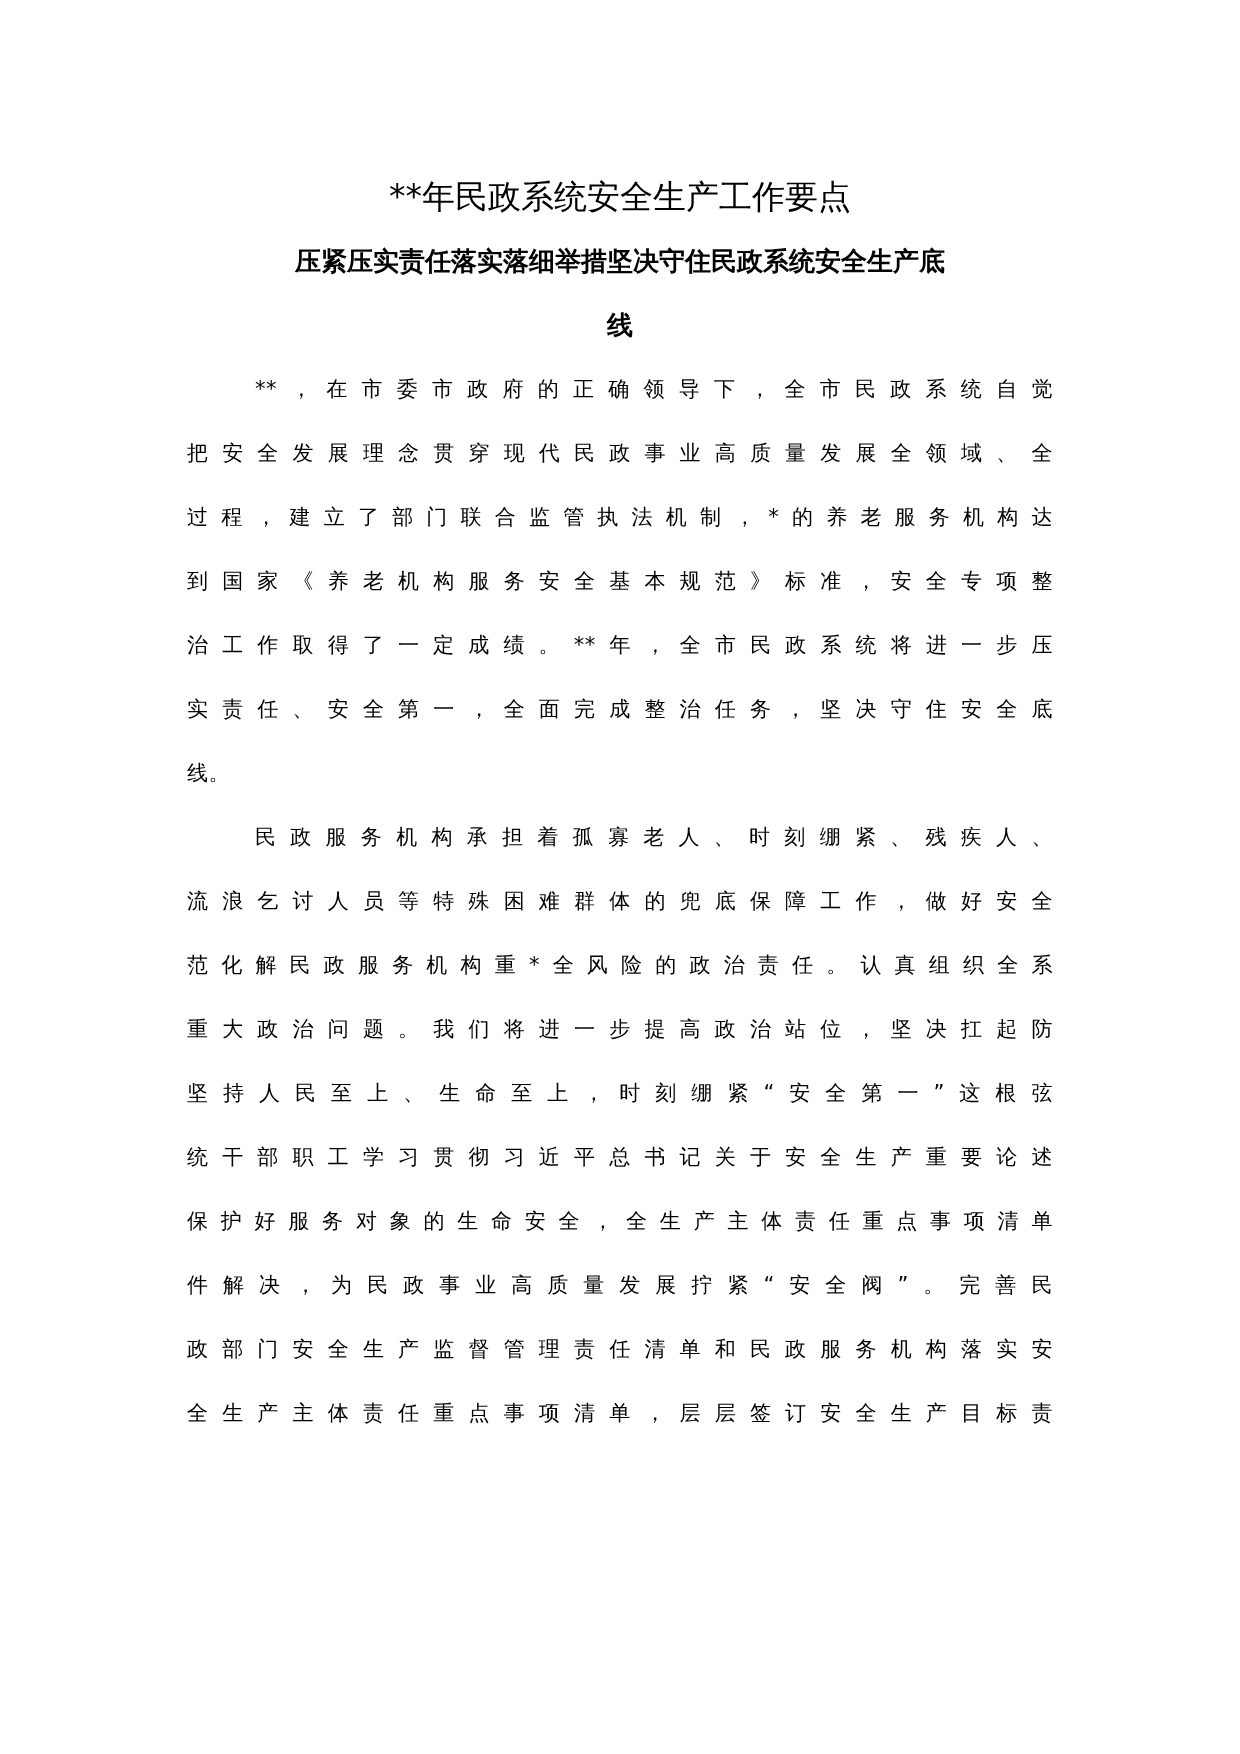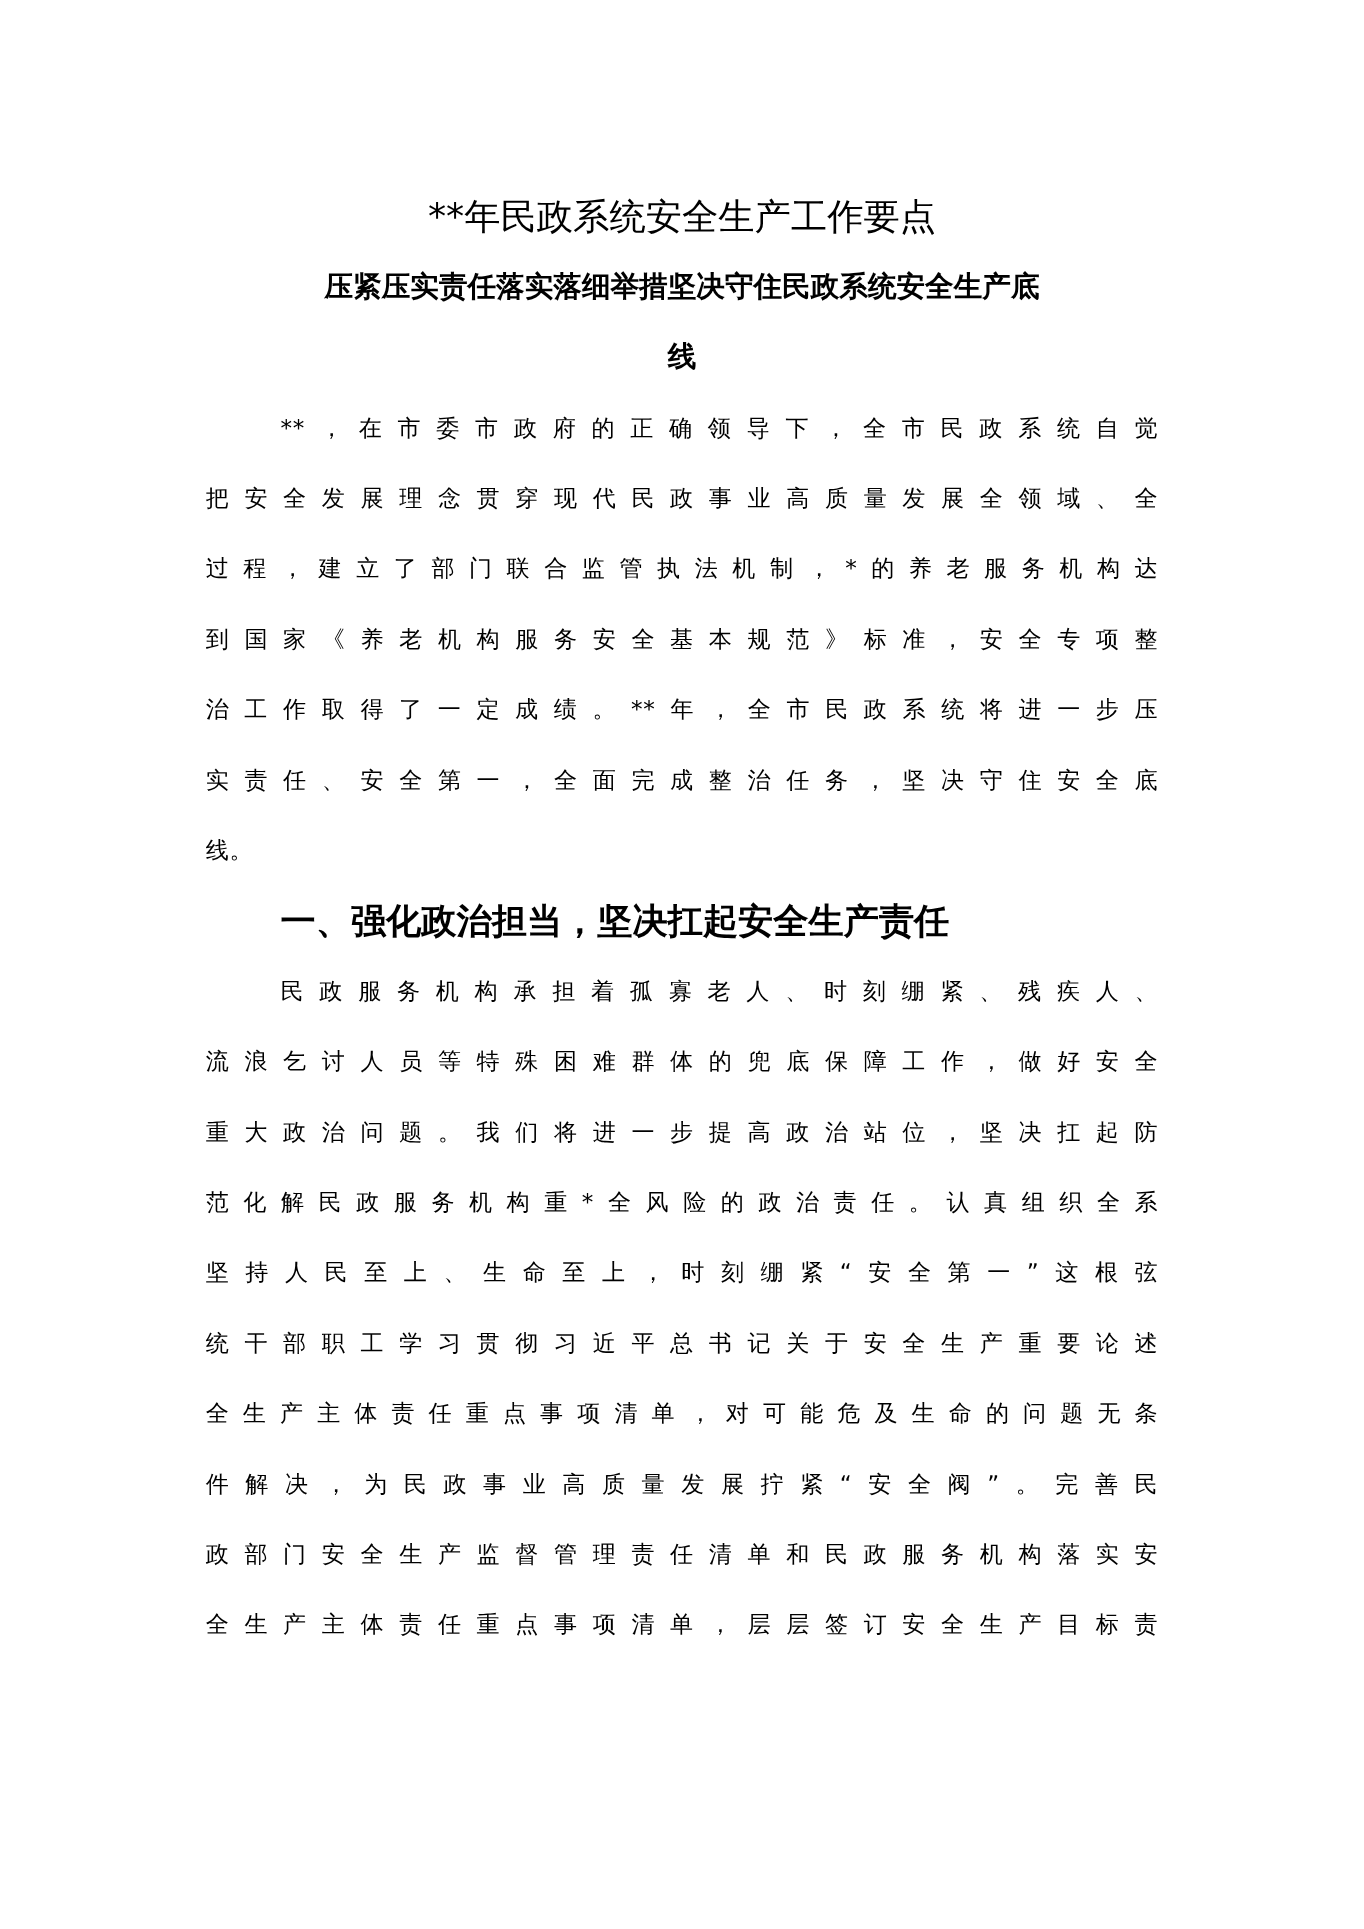--- a/index.html
+++ b/index.html
@@ -76,27 +76,26 @@
   <div class="para">
     <span class="line first">**，在市委市政府的正确领导下，全市民政系统自觉</span>
     <span class="line">把安全发展理念贯穿现代民政事业高质量发展全领域、全</span>
     <span class="line">过程，建立了部门联合监管执法机制，*的养老服务机构达</span>
     <span class="line">到国家《养老机构服务安全基本规范》标准，安全专项整</span>
     <span class="line">治工作取得了一定成绩。**年，全市民政系统将进一步压</span>
     <span class="line">实责任、安全第一，全面完成整治任务，坚决守住安全底</span>
     <span class="line last">线。</span>
   </div>
 
-  <h3 class="heading">一、强化政治担当，坚决扛起安全生产责任</h3>
 
   <div class="para">
     <span class="line first">民政服务机构承担着孤寡老人、时刻绷紧、残疾人、</span>
     <span class="line">流浪乞讨人员等特殊困难群体的兜底保障工作，做好安全</span>
+    <span class="line">范化解民政服务机构重*全风险的政治责任。认真组织全系</span>
     <span class="line">重大政治问题。我们将进一步提高政治站位，坚决扛起防</span>
-    <span class="line">范化解民政服务机构重*全风险的政治责任。认真组织全系</span>
     <span class="line">坚持人民至上、生命至上，时刻绷紧“安全第一”这根弦</span>
     <span class="line">统干部职工学习贯彻习近平总书记关于安全生产重要论述</span>
-    <span class="line">全生产主体责任重点事项清单，对可能危及生命的问题无条</span>
+    <span class="line">保护好服务对象的生命安全，全生产主体责任重点事项清单</span>
     <span class="line">件解决，为民政事业高质量发展拧紧“安全阀”。完善民</span>
     <span class="line">政部门安全生产监督管理责任清单和民政服务机构落实安</span>
     <span class="line">全生产主体责任重点事项清单，层层签订安全生产目标责</span>
   </div>
 </div>
 
 </body></html>

